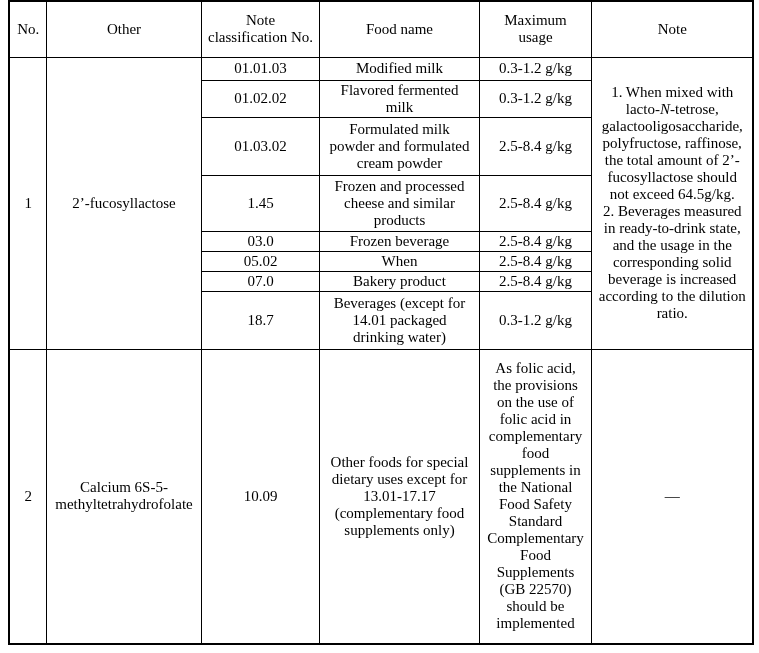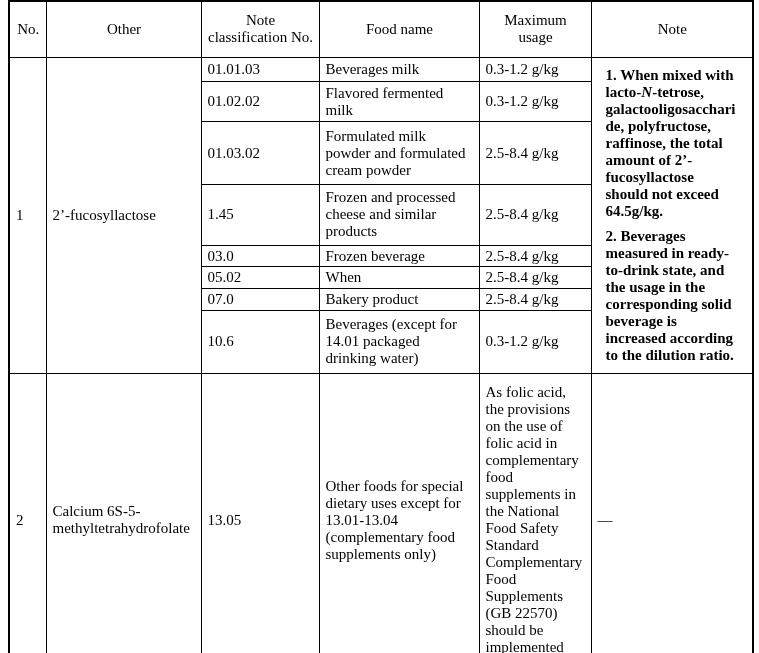--- a/index.html
+++ b/index.html
@@ -23,35 +23,35 @@
     font-size: 15px;
     line-height: 17px;
     color: #000;
   }
   table.std-table th,
   table.std-table td {
     border: 1px solid #000;
     padding: 1px 5px 1px 6px;
     vertical-align: middle;
     font-weight: normal;
-    text-align: left;
+    text-align: center;
     overflow: hidden;
     word-wrap: break-word;
   }
   table.std-table th {
     text-align: center;
     vertical-align: middle;
   }
   td.c { text-align: center; }
   td.top {
     vertical-align: top;
     padding-top: 5px;
   }
   td.justify { text-align: justify; }
-  .note-para { margin: 8px; font-weight: bold; }
+  .note-para { margin: 0; }
   i { font-style: italic; }
 </style>
 </head>
 <body>
 
 <div class="table-wrap">
   <table class="std-table">
     <colgroup>
       <col style="width:37px">
       <col style="width:155px">
@@ -68,21 +68,21 @@
       <th>Note classification No.</th>
       <th>Food name</th>
       <th>Maximum usage</th>
       <th>Note</th>
     </tr>
 
     <tr style="height:23px">
       <td class="c" rowspan="8">1</td>
       <td rowspan="8">2’-fucosyllactose</td>
       <td>01.01.03</td>
-      <td>Beverages milk</td>
+      <td>Modified milk</td>
       <td>0.3-1.2 g/kg</td>
       <td rowspan="8" class="top">
         <p class="note-para"><span>1. When mixed with lacto-</span><i>N</i><span>-tetrose, galactooligosaccharide, polyfructose, raffinose, the total amount of 2’-fucosyllactose should not exceed 64.5g/kg.</span></p>
         <p class="note-para">2. Beverages measured in ready-to-drink state, and the usage in the corresponding solid beverage is increased according to the dilution ratio.</p>
       </td>
     </tr>
     <tr style="height:37px">
       <td>01.02.02</td>
       <td class="justify">Flavored fermented milk</td>
       <td>0.3-1.2 g/kg</td>
@@ -106,28 +106,28 @@
       <td>05.02</td>
       <td>When</td>
       <td>2.5-8.4 g/kg</td>
     </tr>
     <tr style="height:17px">
       <td>07.0</td>
       <td>Bakery product</td>
       <td>2.5-8.4 g/kg</td>
     </tr>
     <tr style="height:58px">
-      <td>10.6</td>
+      <td>18.7</td>
       <td>Beverages (except for 14.01 packaged drinking water)</td>
       <td>0.3-1.2 g/kg</td>
     </tr>
 
     <tr style="height:295px">
       <td class="c">2</td>
       <td>Calcium 6S-5-methyltetrahydrofolate</td>
-      <td>13.05</td>
-      <td>Other foods for special dietary uses except for 13.01-13.04 (complementary food supplements only)</td>
+      <td>10.09</td>
+      <td>Other foods for special dietary uses except for 13.01-17.17 (complementary food supplements only)</td>
       <td class="top">As folic acid, the provisions on the use of folic acid in complementary food supplements in the National Food Safety Standard Complementary Food Supplements (GB 22570) should be implemented</td>
       <td class="c">—</td>
     </tr>
   </tbody>
     </table>
 </div>
 
 </body></html>

